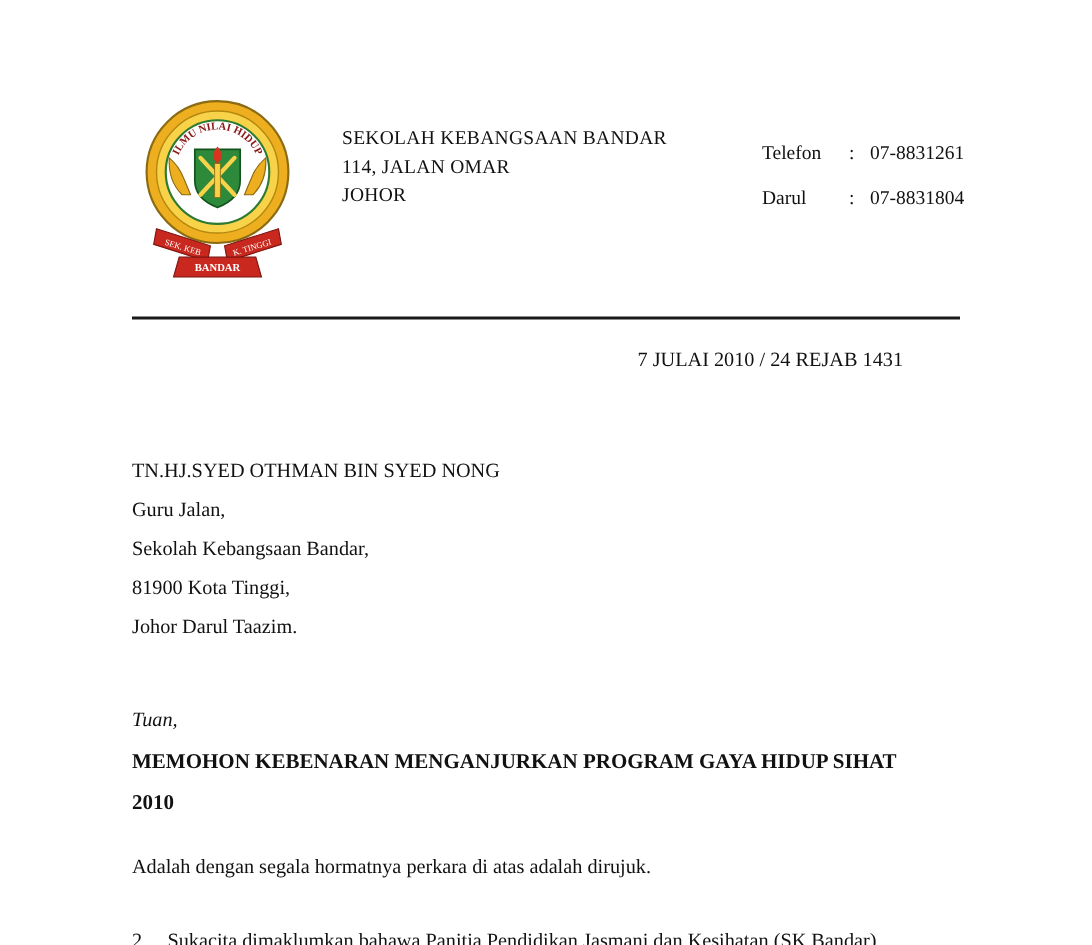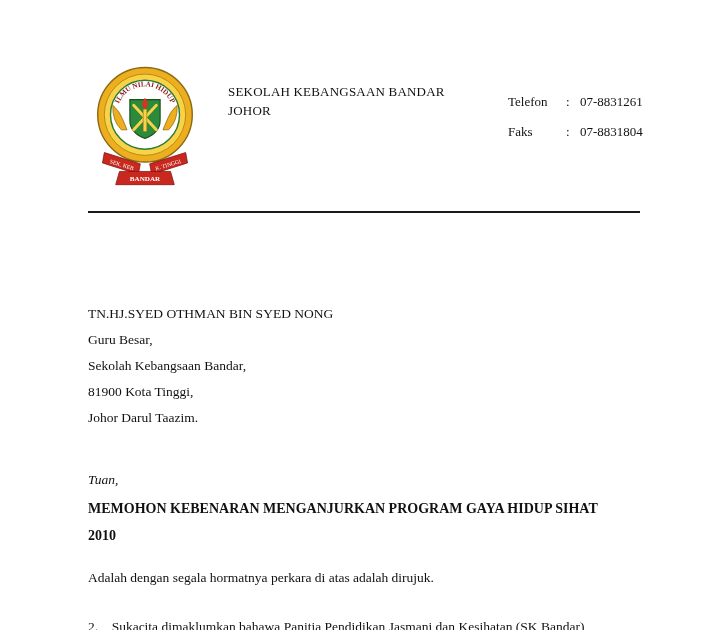--- a/index.html
+++ b/index.html
@@ -61,42 +61,44 @@
       <polygon points="98,96 60,108 62,119 100,107" fill="#C8281E" stroke="#7d140e" stroke-width="0.8"></polygon>
       <text x="30" y="111" font-size="6" fill="#ffffff" text-anchor="middle" transform="rotate(17 30 111)">SEK. KEB</text>
       <text x="80" y="111" font-size="6" fill="#ffffff" text-anchor="middle" transform="rotate(-17 80 111)">K. TINGGI</text>
       <polygon points="28,116 82,116 86,130 24,130" fill="#C8281E" stroke="#7d140e" stroke-width="0.8"></polygon>
       <text x="55" y="126" font-size="7.5" font-weight="bold" fill="#ffffff" text-anchor="middle">BANDAR</text>
     </svg>
   </div>
 
   <div class="addr">
     <div>SEKOLAH KEBANGSAAN BANDAR</div>
+    <div>114, JALAN OMAR</div>
     <div>JOHOR</div>
   </div>
 
   <div class="contact">
     <div class="crow">
       <span>Telefon</span>
       <span>:</span>
       <span>07-8831261</span>
     </div>
     <div class="crow">
-      <span>Faks</span>
+      <span>Darul</span>
       <span>:</span>
       <span>07-8831804</span>
     </div>
   </div>
 
   <div class="rule"></div>
 
+  <div class="date">7 JULAI 2010 / 24 REJAB 1431</div>
 
   <div class="recipient">
     <div>TN.HJ.SYED OTHMAN BIN SYED NONG</div>
-    <div>Guru Besar,</div>
+    <div>Guru Jalan,</div>
     <div>Sekolah Kebangsaan Bandar,</div>
     <div>81900 Kota Tinggi,</div>
     <div>Johor Darul Taazim.</div>
   </div>
 
   <div class="salutation">Tuan,</div>
 
   <div class="subject">
     <div>MEMOHON KEBENARAN MENGANJURKAN PROGRAM GAYA HIDUP SIHAT</div>
     <div>2010</div>

